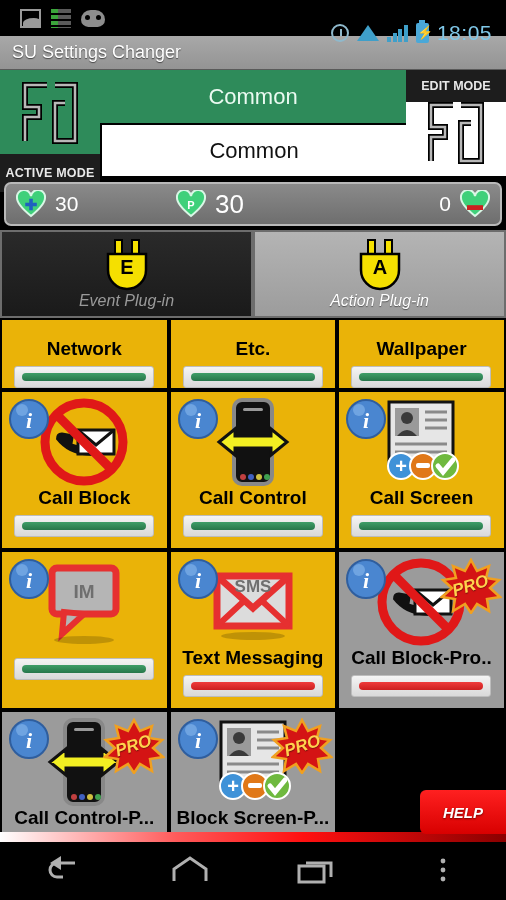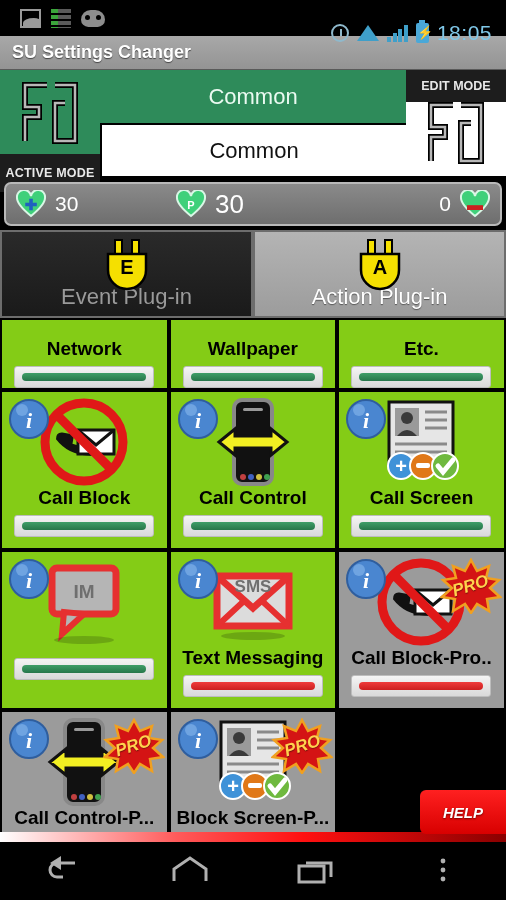--- a/index.html
+++ b/index.html
@@ -41,21 +41,21 @@
   .ic-batt{ width:13px;height:20px;background:#4aa8d8;border-radius:2px;position:relative;}
   .ic-batt:before{content:"";position:absolute;top:-3px;left:3.5px;width:6px;height:3px;background:#4aa8d8;}
   .ic-batt:after{content:"\26A1";position:absolute;left:1px;top:0px;font-size:13px;color:#fff;line-height:20px;}
 
   
   .titlebar{
     height:34px; background:linear-gradient(to bottom,#a8a8a8,#949494);
     display:flex; align-items:center; padding-left:12px;
     border-bottom:1px solid #5a5a5a;
   }
-  .titlebar .t{ color:#fff; font-size:18px; font-weight:bold; text-shadow:0 1px 1px #444;}
+  .titlebar .t{ color:#fff; font-size:18px; font-weight:normal; text-shadow:0 1px 1px #444;}
 
   
   .modewrap{ position:relative; height:106px; background:#000; }
   .active-pane{
     position:absolute; left:0; top:0; width:100px; height:88px;
     background:#2e8b5a;
   }
   .active-label{
     position:absolute; left:0; top:84px; width:100px; height:38px;
     background:#1d1d1d; color:#e8e8e8; font-size:12.5px; font-weight:bold;
@@ -101,32 +101,32 @@
   .badge{ position:absolute; left:50%; top:52%; transform:translate(-50%,-50%);
     font-size:11px; font-weight:bold; color:#fff; }
 
   
   .tabs{ position:absolute; left:0; top:230px; width:506px; height:88px; display:flex; }
   .tab{ flex:1; position:relative; display:flex; flex-direction:column;
         align-items:center; justify-content:flex-end; padding-bottom:6px; }
   .tab.sel{ background:linear-gradient(to bottom,#2a2a2a,#1a1a1a); border:2px solid #6d6d6d;}
   .tab.unsel{ background:linear-gradient(to bottom,#b4b4b4,#9c9c9c); border:2px solid #6d6d6d;}
   .tab .plug{ position:absolute; top:6px; left:50%; transform:translateX(-50%); }
-  .tab .lbl{ font-size:22px; }
+  .tab .lbl{ font-size:16px;font-style:italic; }
   .tab.sel .lbl{ color:#9a9a9a; }
   .tab.unsel .lbl{ color:#fff; text-shadow:0 1px 1px #555; }
 
   
   .grid{
     position:absolute; left:0; top:318px; width:506px; height:522px;
     background:#000; overflow:hidden;
   }
   .row{ display:flex; width:506px; }
   .cell{
-    width:168.6px; height:160px; background:#84cc16;
+    width:168.6px; height:160px; background:#eab308;
     border:2px solid #000; position:relative;
     display:flex; flex-direction:column; align-items:center;
   }
   .cell.dim{ background:#9b9b9b; }
   .cell .info{
     position:absolute; left:6px; top:6px; width:42px; height:42px; z-index:3;
   }
   .cell .art{
     height:96px; width:100%; display:flex; align-items:center; justify-content:center;
     position:relative; margin-top:2px;
@@ -311,27 +311,27 @@
 <div class="grid">
 
   <div class="row rowtop">
     <div class="cell">
       <div class="name">Network</div>
       <div class="bar bar-green">
           <i></i>
         </div>
     </div>
     <div class="cell">
+      <div class="name">Etc.</div>
+      <div class="bar bar-green">
+          <i></i>
+        </div>
+    </div>
+    <div class="cell">
       <div class="name">Wallpaper</div>
-      <div class="bar bar-green">
-          <i></i>
-        </div>
-    </div>
-    <div class="cell">
-      <div class="name">Etc.</div>
       <div class="bar bar-green">
           <i></i>
         </div>
     </div>
   </div>
 
   <div class="row">
 
     <div class="cell">
       <span class="info">

